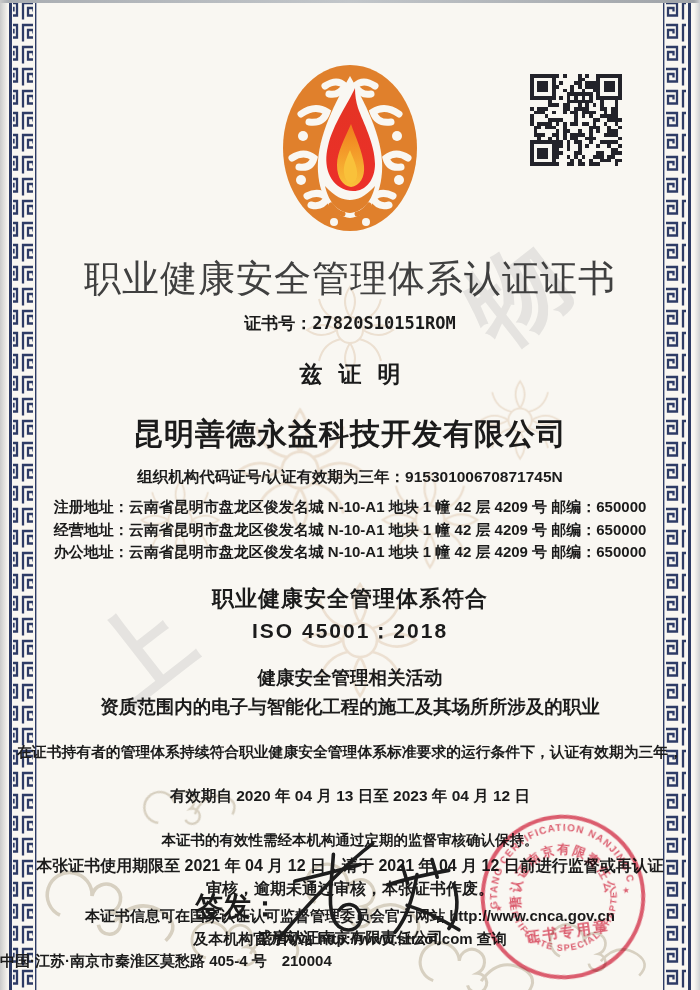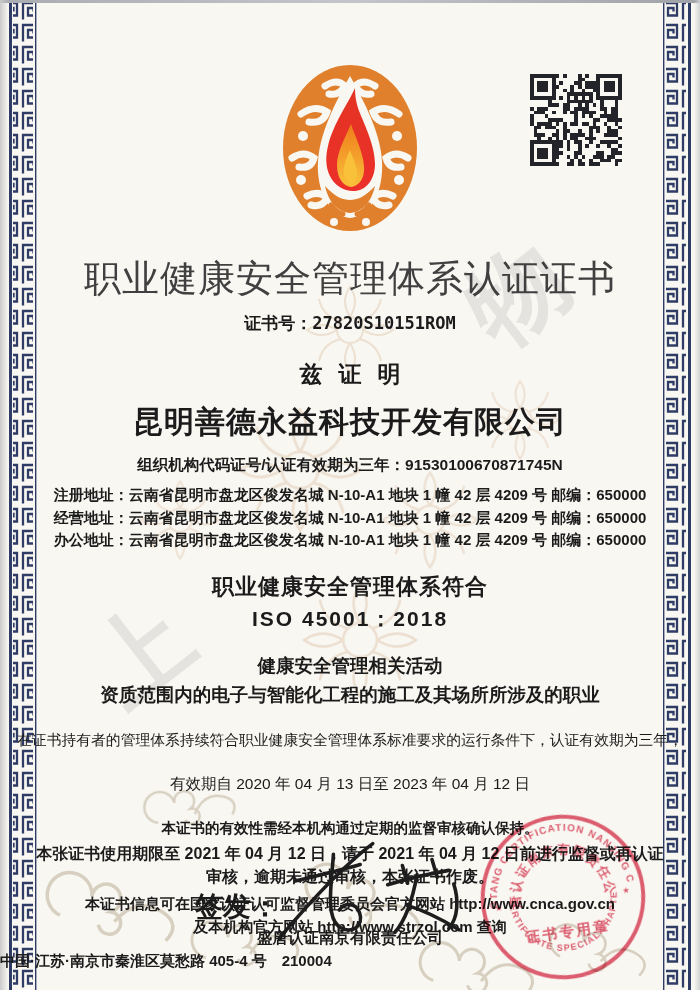--- a/index.html
+++ b/index.html
@@ -22,28 +22,28 @@
   }
   .logo-wrap{margin-top:62px;height:174px;}
   .qr{position:absolute;left:530px;top:74px;width:92px;height:92px;}
   .title{
     margin-top:18px;font-size:37px;font-weight:normal;letter-spacing:1px;
     color:#404040;white-space:nowrap;
   }
   .cert-no{margin-top:8px;font-size:17px;font-weight:bold;}
   .cert-no .num{font-family:"DejaVu Sans Mono","Liberation Mono",monospace;font-weight:bold;}
   .hereby{margin-top:24px;font-size:23px;font-weight:bold;letter-spacing:16px;text-indent:16px;}
-  .company{margin-top:12px;font-size:30px;font-weight:bold;letter-spacing:1px;white-space:nowrap;}
+  .company{margin-top:24px;font-size:30px;font-weight:bold;letter-spacing:1px;white-space:nowrap;}
   .credit{margin-top:12px;font-size:15.5px;font-weight:bold;}
   .addresses{margin-top:8px;font-size:15px;font-weight:bold;line-height:22.5px;white-space:nowrap;}
   .std1{margin-top:20px;font-size:22px;font-weight:bold;letter-spacing:1px;}
   .std2{margin-top:3px;font-size:21px;font-weight:bold;letter-spacing:2px;}
   .scope-title{margin-top:26px;font-size:22px;font-weight:bold;letter-spacing:2px;}
   .scope{margin-top:18px;font-size:18.5px;font-weight:bold;line-height:29px;}
-  .validity{margin-top:20px;font-size:14.8px;font-weight:normal;line-height:23px;margin-left:-14px;margin-right:-14px;white-space:nowrap;}
+  .validity{margin-top:20px;font-size:14.8px;font-weight:bold;line-height:23px;margin-left:-14px;margin-right:-14px;white-space:nowrap;}
   .validity .l2{font-size:15.5px;margin-top:20px;}
   .note1{margin-top:24px;font-size:14.5px;font-weight:bold;}
   .note2{margin-top:4px;font-size:16px;font-weight:bold;line-height:23.5px;}
   .note3{margin-top:3px;font-size:15px;font-weight:bold;line-height:23.5px;}
   .sign-row{position:absolute;left:195px;top:888px;font-size:28px;font-weight:bold;}
   .seal{position:absolute;left:478px;top:812px;width:170px;height:170px;
     opacity:.88;transform:rotate(-8deg);mix-blend-mode:multiply;}
   .signature{position:absolute;left:258px;top:833px;width:250px;height:115px;}
   .issuer{position:absolute;left:0;top:928px;width:700px;text-align:center;
     font-size:15.5px;font-weight:bold;}

